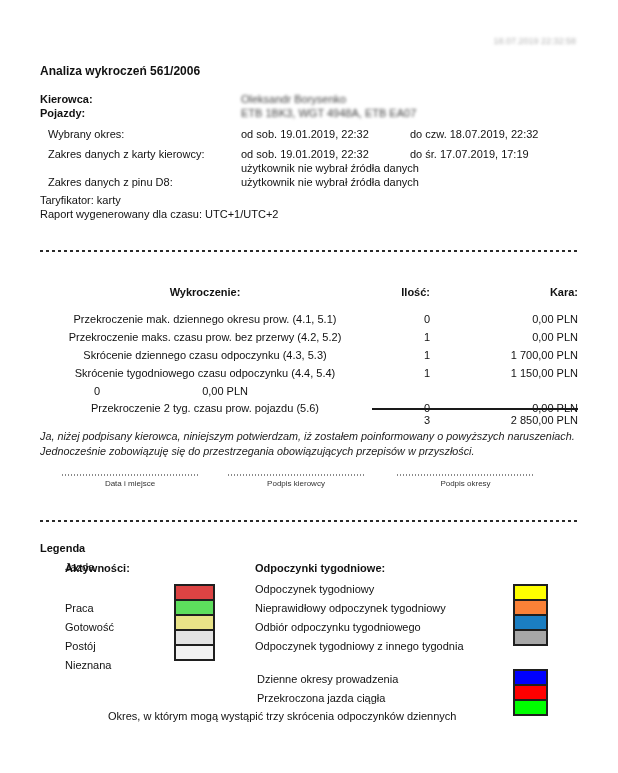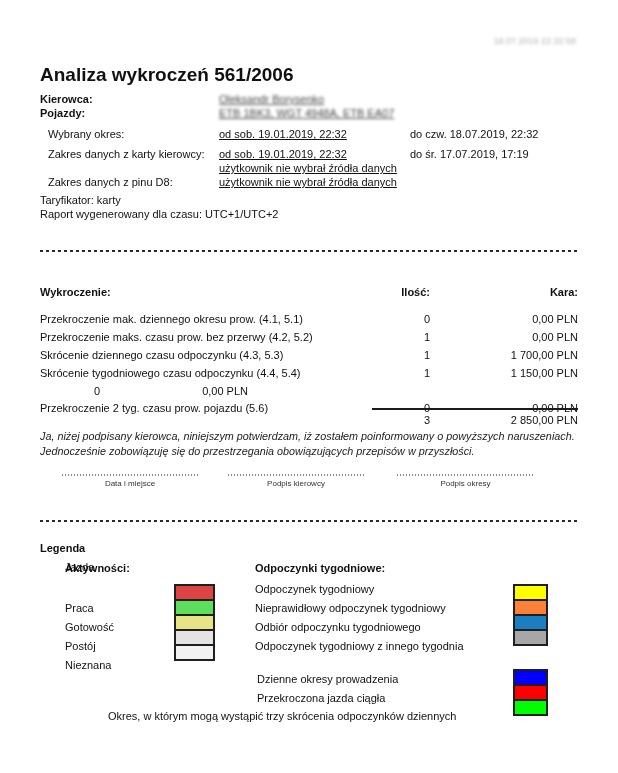--- a/index.html
+++ b/index.html
@@ -11,34 +11,34 @@
     font-family: "Liberation Sans", sans-serif;
     color: #111;
     overflow: hidden;
   }
   .abs { position: absolute; }
   .b { font-weight: bold; }
   .fs11 { font-size: 11px; line-height: 14px; }
   .blur-dark { filter: blur(1.6px); color: #444; }
   .blur-light { filter: blur(1.4px); color: #b5b5b5; }
   .timestamp { top: 36px; right: 42px; font-size: 9px; }
-  .title { left: 40px; top: 64px; font-size: 19px; font-weight: bold; }
+  .title { left: 40px; top: 64px; font-size: 12px; font-weight: bold; }
 
   .lbl-col   { left: 40px; }
   .lbl-col-i { left: 48px; }
-  .val-col   { left: 219px; text-decoration: underline; }
+  .val-col   { left: 241px; }
   .to-col    { left: 410px; }
 
   .dash-line {
     left: 40px; width: 538px; height: 2px;
     background: repeating-linear-gradient(90deg, #2a2a2a 0 3px, transparent 3px 6px);
   }
 
   .vrow { left: 40px; width: 538px; display: flex; font-size: 11px; line-height: 14px; }
-  .vname { flex: 1; text-align: left; }
+  .vname { flex: 1; text-align: center; }
   .vcount { width: 60px; text-align: right; }
   .vpenalty { width: 148px; text-align: right; }
   .total-line { left: 372px; width: 206px; height: 2px; background: #1a1a1a; top: 408px; }
 
   .declaration {
     left: 40px; top: 429px; width: 540px;
     font-size: 10.8px; font-style: italic; line-height: 1.35; color: #222;
   }
 
   .sig { top: 474px; text-align: center; }

